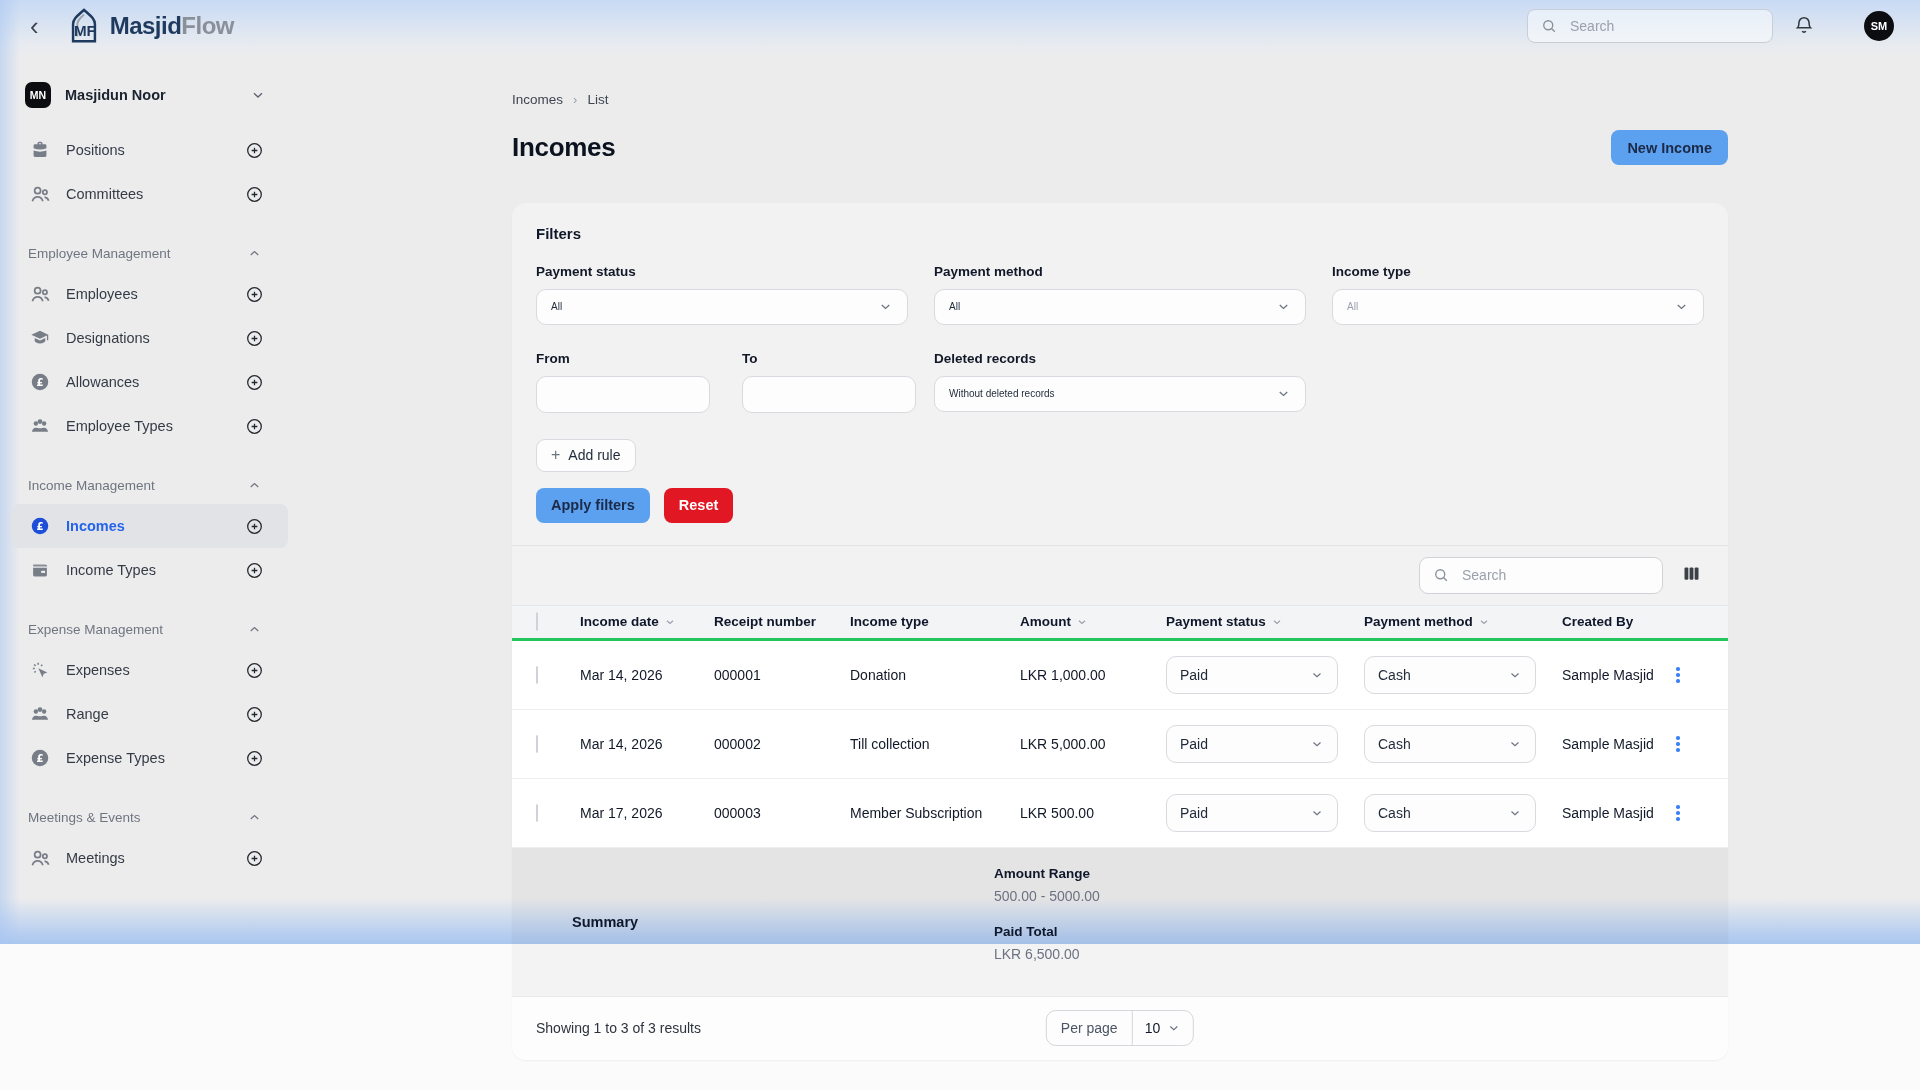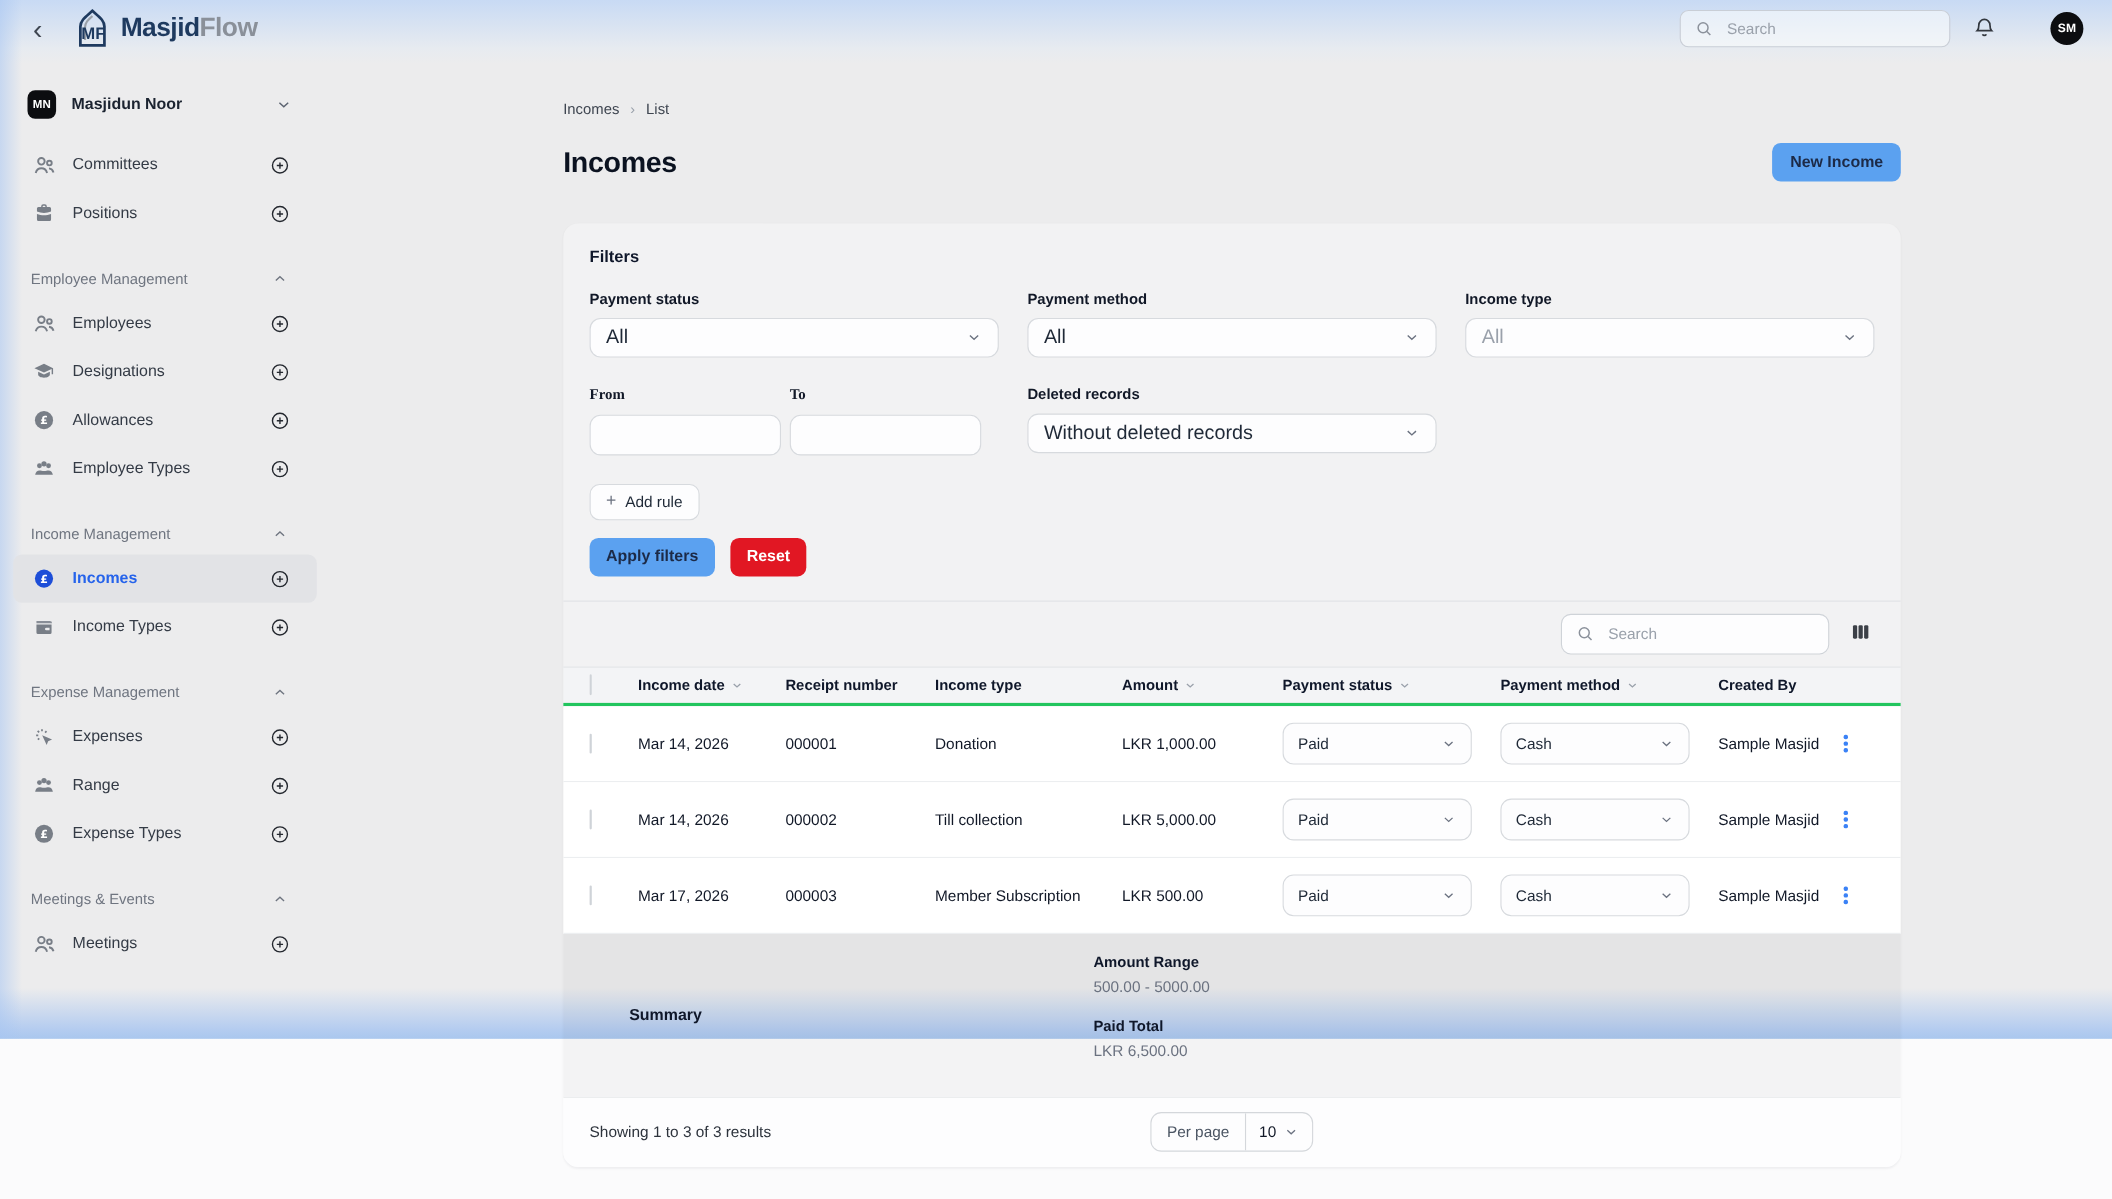--- a/index.html
+++ b/index.html
@@ -53,25 +53,25 @@
   .title-row { margin-top:8px; display:flex; align-items:center; }
   .page-title { font-size:26px; font-weight:700; color:#0b1220; letter-spacing:-0.3px; }
   .new-income-btn { margin-left:auto; background:#5ba1f0; color:#1c2a47; border:none; border-radius:8px; height:35px; padding:0 16px; font-size:14.5px; font-weight:600; font-family:inherit; cursor:pointer; }
 
   .card { margin-top:22px; border-radius:14px; overflow:hidden; box-shadow:0 1px 2px rgba(15,23,42,.05); }
 
   .filters-section { background:rgba(255,255,255,.32); padding:22px 24px 22px 24px; }
   .filters-title { font-size:15px; font-weight:700; color:#0f172a; }
   .filter-grid { display:grid; grid-template-columns:372px 372px 372px; column-gap:26px; margin-top:22px; }
   .f-label { font-size:13.5px; font-weight:600; color:#111827; margin-bottom:10px; }
-  .select { display:flex; align-items:center; height:36px; background:#fdfdfe; border:1px solid #d7dade; border-radius:10px; padding:0 14px; font-size:18px; color:#1f2937; cursor:pointer; }
+  .select { display:flex; align-items:center; height:36px; background:#fdfdfe; border:1px solid #d7dade; border-radius:10px; padding:0 14px; font-size:10px; color:#1f2937; cursor:pointer; }
   .select .chev { margin-left:auto; color:#6b7280; }
   .select.muted { color:#9aa1ab; }
   .filter-row2 { display:grid; grid-template-columns:372px 372px 372px; column-gap:26px; margin-top:26px; }
-  .fromto { display:grid; grid-template-columns:174px 174px; column-gap:8px;font-family:Liberation Serif, serif; }
+  .fromto { display:grid; grid-template-columns:174px 174px; column-gap:32px; }
   .text-input { height:37px; background:#fdfdfe; border:1px solid #d7dade; border-radius:10px; padding:0 12px; font-size:14px; font-family:inherit; color:#111827; outline:none; width:100%; }
   .add-rule-btn { margin-top:26px; display:inline-flex; align-items:center; gap:8px; height:33px; padding:0 14px; background:#fdfdfe; border:1px solid #d7dade; border-radius:9px; font-size:14px; color:#1f2937; font-family:inherit; cursor:pointer; }
   .add-rule-btn .plus-sign { color:#6b7280; font-size:16px; line-height:1; }
   .filter-actions { margin-top:16px; display:flex; gap:14px; }
   .apply-btn { background:#5ba1f0; color:#1c2a47; border:none; border-radius:8px; height:35px; padding:0 15px; font-size:14.5px; font-weight:600; font-family:inherit; cursor:pointer; }
   .reset-btn { background:#e11723; color:#fff; border:none; border-radius:8px; height:35px; padding:0 15px; font-size:14.5px; font-weight:600; font-family:inherit; cursor:pointer; }
 
   .toolbar { background:rgba(255,255,255,.32); border-top:1px solid #e1e3e6; display:flex; align-items:center; justify-content:flex-end; gap:16px; padding:11px 24px; }
   .tbl-search { display:flex; align-items:center; gap:10px; width:244px; height:37px; border:1px solid #cfd3d8; border-radius:9px; background:#fdfdfe; padding:0 12px; }
   .tbl-search svg { color:#8b919b; flex:none; }
@@ -142,41 +142,41 @@
     <span class="org-name">Masjidun Noor</span>
     <svg class="chev" width="16" height="16" viewBox="0 0 24 24" fill="none" stroke="currentColor" stroke-width="2">
         <path d="M6 9.5 12 15l6-5.5"></path>
       </svg>
   </div>
 
   <nav class="nav">
 
     <div class="nav-item">
       <span class="nav-ic">
+          <svg width="22" height="22" viewBox="0 0 24 24" fill="currentColor">
+            <path d="M9.2 5.6V5a2 2 0 0 1 2-2h1.6a2 2 0 0 1 2 2v.6h2.7A1.5 1.5 0 0 1 19 7.1v3c-2.2.9-4.6 1.4-7 1.4s-4.8-.5-7-1.4v-3a1.5 1.5 0 0 1 1.5-1.5h2.7Zm1.5 0h2.6V5a.5.5 0 0 0-.5-.5h-1.6a.5.5 0 0 0-.5.5v.6ZM5 12.6c2.2.8 4.6 1.3 7 1.3s4.8-.5 7-1.3V18a1.5 1.5 0 0 1-1.5 1.5h-11A1.5 1.5 0 0 1 5 18v-5.4Z"></path>
+          </svg>
+        </span>
+      <span class="lbl">Positions</span>
+      <svg class="plus" viewBox="0 0 24 24" fill="none" stroke="currentColor" stroke-width="1.6">
+          <circle cx="12" cy="12" r="8.6"></circle>
+          <path d="M12 8.4v7.2M8.4 12h7.2"></path>
+        </svg>
+    </div>
+
+    <div class="nav-item">
+      <span class="nav-ic">
           <svg width="23" height="23" viewBox="0 0 24 24" fill="none" stroke="currentColor" stroke-width="1.8">
             <circle cx="9" cy="8" r="3.1"></circle>
             <path d="M3.6 19c.8-3 2.8-4.5 5.4-4.5s4.6 1.5 5.4 4.5"></path>
             <circle cx="16.6" cy="9.6" r="2.2"></circle>
             <path d="M16.2 14.7c2.1.2 3.6 1.5 4.3 3.8"></path>
           </svg>
         </span>
       <span class="lbl">Committees</span>
-      <svg class="plus" viewBox="0 0 24 24" fill="none" stroke="currentColor" stroke-width="1.6">
-          <circle cx="12" cy="12" r="8.6"></circle>
-          <path d="M12 8.4v7.2M8.4 12h7.2"></path>
-        </svg>
-    </div>
-
-    <div class="nav-item">
-      <span class="nav-ic">
-          <svg width="22" height="22" viewBox="0 0 24 24" fill="currentColor">
-            <path d="M9.2 5.6V5a2 2 0 0 1 2-2h1.6a2 2 0 0 1 2 2v.6h2.7A1.5 1.5 0 0 1 19 7.1v3c-2.2.9-4.6 1.4-7 1.4s-4.8-.5-7-1.4v-3a1.5 1.5 0 0 1 1.5-1.5h2.7Zm1.5 0h2.6V5a.5.5 0 0 0-.5-.5h-1.6a.5.5 0 0 0-.5.5v.6ZM5 12.6c2.2.8 4.6 1.3 7 1.3s4.8-.5 7-1.3V18a1.5 1.5 0 0 1-1.5 1.5h-11A1.5 1.5 0 0 1 5 18v-5.4Z"></path>
-          </svg>
-        </span>
-      <span class="lbl">Positions</span>
       <svg class="plus" viewBox="0 0 24 24" fill="none" stroke="currentColor" stroke-width="1.6">
           <circle cx="12" cy="12" r="8.6"></circle>
           <path d="M12 8.4v7.2M8.4 12h7.2"></path>
         </svg>
     </div>
 
     <div class="nav-section">
       <span class="sec-lbl">Employee Management</span>
       <svg class="chev" width="15" height="15" viewBox="0 0 24 24" fill="none" stroke="currentColor" stroke-width="2">
           <path d="m6 14.5 6-5.5 6 5.5"></path>

